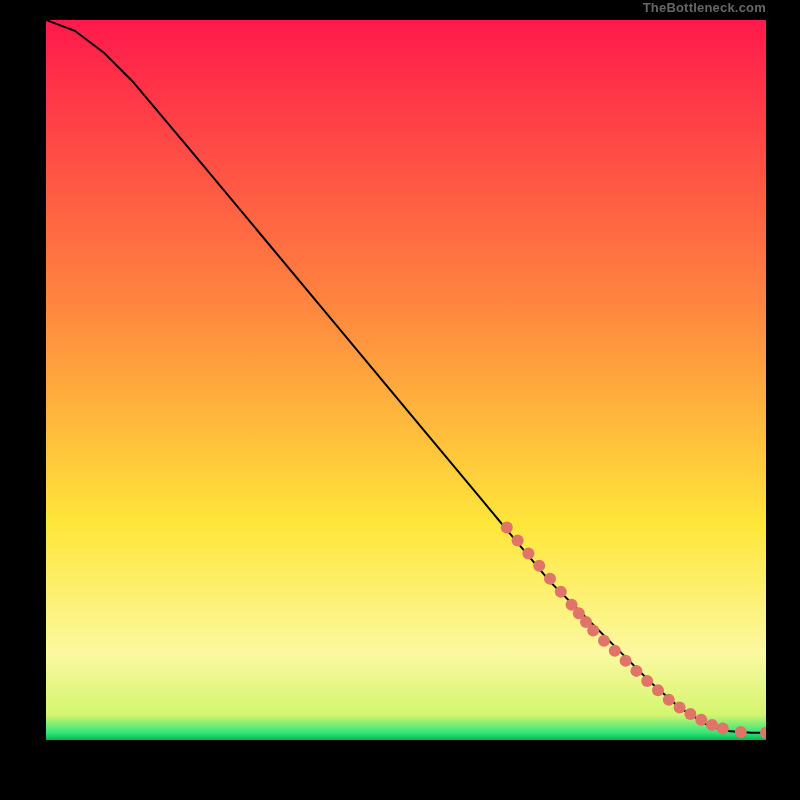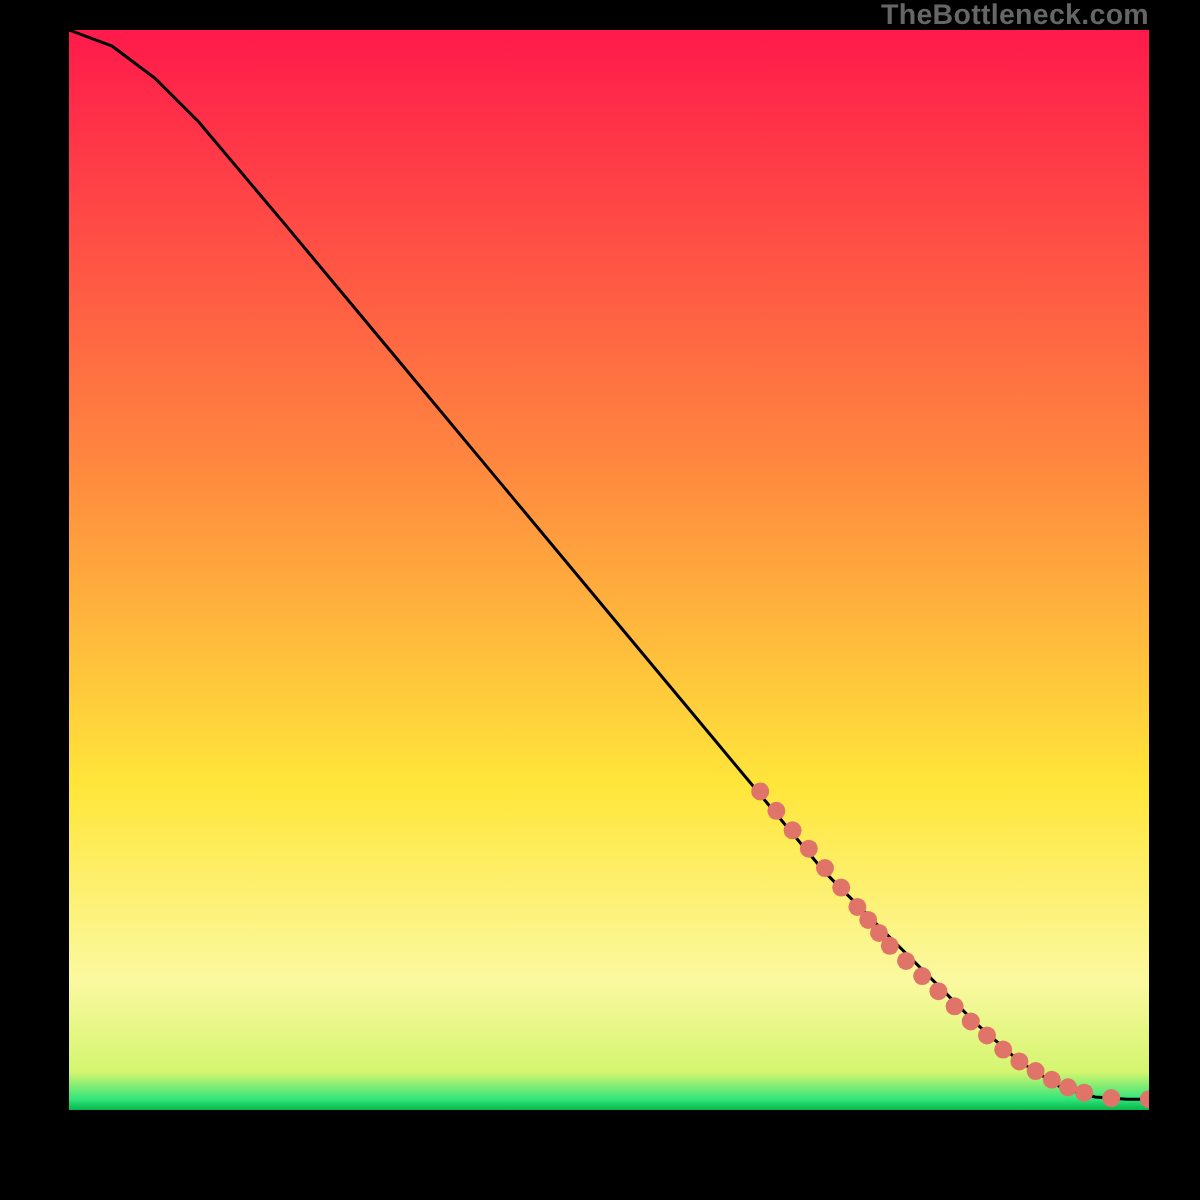--- a/index.html
+++ b/index.html
@@ -24,21 +24,21 @@
     height: 720px;
   }
   svg {
     display: block;
   }
   .attribution {
     position: absolute;
     top: 0px;
     right: 34px;
     font-family: Arial, Helvetica, sans-serif;
-    font-size: 19px;
+    font-size: 13px;
     font-weight: 600;
     color: #666;
     letter-spacing: 0.2px;
   }
 </style>
 </head>
 <body>
 <div class="outer">
 
   <div class="attribution">TheBottleneck.com</div>

